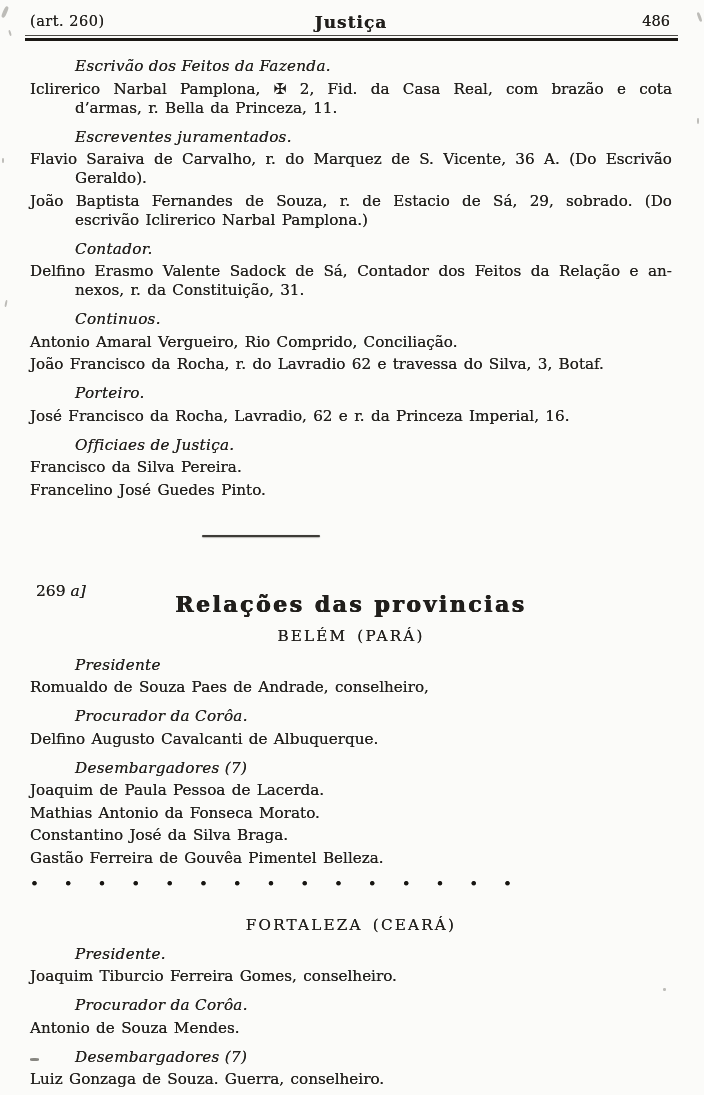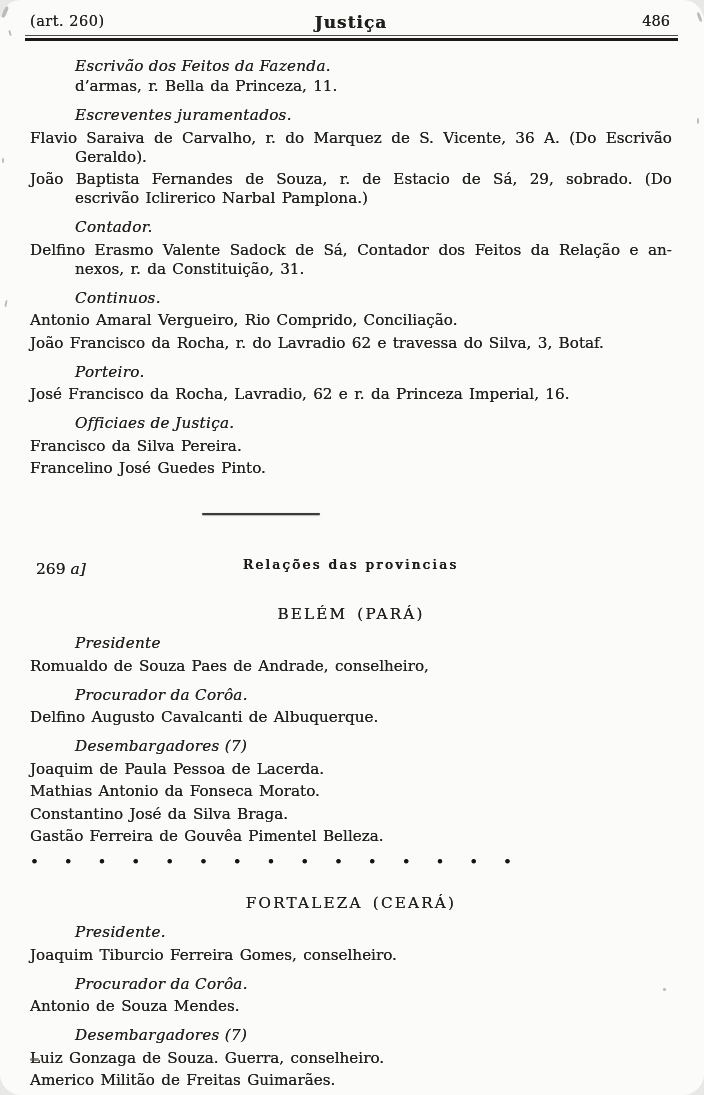--- a/index.html
+++ b/index.html
@@ -4,21 +4,20 @@
 <style>
   html,body{margin:0;padding:0;background:#e8e8e6;}
   .page{
     position:relative;width:704px;height:1095px;overflow:hidden;
     background:#fbfbf9;
     box-sizing:border-box;
     padding:12px 32px 0 30px;
     font-family:"DejaVu Serif","Liberation Serif",serif;
     color:#211f1c;
     text-shadow:0 0 .5px rgba(25,22,18,.85);
-    border-radius:21px;
   }
   
   .header{position:relative;height:20px;font-size:14.5px;}
   .header .art{position:absolute;left:0;top:1px;letter-spacing:.5px;}
   .header .title{position:absolute;left:50%;top:0;transform:translateX(-50%);
     font-weight:bold;font-size:17px;letter-spacing:1px;}
   .header .pageno{position:absolute;right:2px;top:1px;}
   .rule{margin:3px -6px 0 -5px;border-top:1.5px solid #4c4a46;height:2px;
     border-bottom:3px solid #1b1815;}
   
@@ -31,22 +30,22 @@
   .b-dots{margin:7px 0 0 0;word-spacing:20px;font-size:13px;letter-spacing:0;color:#171512;}
   .b-subhead{margin:22px 0 0 0;text-align:center;font-size:11.8px;letter-spacing:2.2px;
     word-spacing:3px;}
   
   .divider{width:118px;height:2px;background:#3d3b37;margin:35px 0 0 172px;
     border-radius:1px;box-shadow:0 .5px 1px rgba(60,58,52,.6);}
   
   .sect-row{position:relative;height:26px;margin-top:42px;text-align:center;}
   .sect-row .marginal{position:absolute;left:6px;top:3px;font-size:15.5px;}
   .sect-row .marginal .ital{font-style:italic;}
-  .sect-row .big-title{position:absolute;left:50%;top:0;transform:translateX(-50%);
-    font-weight:normal;font-size:13px;letter-spacing:2.5px;white-space:nowrap;
+  .sect-row .big-title{position:absolute;left:50%;top:12px;transform:translateX(-50%);
+    font-weight:bold;font-size:22px;letter-spacing:2.5px;white-space:nowrap;
     text-shadow:.4px 0 0 #1b1815, -.4px 0 0 #1b1815;}
   
   .speck{position:absolute;background:#8a8884;opacity:.55;border-radius:40%;}
   .s1{left:3px;top:6px;width:4px;height:12px;transform:rotate(24deg);}
   .s2{left:9px;top:30px;width:2px;height:6px;transform:rotate(-18deg);}
   .s3{left:2px;top:158px;width:2px;height:5px;}
   .s4{left:5px;top:300px;width:2px;height:7px;transform:rotate(12deg);}
   .s5{right:3px;top:12px;width:3px;height:10px;transform:rotate(-20deg);}
   .s6{right:5px;top:118px;width:2px;height:6px;}
   .s7{left:30px;top:1058px;width:9px;height:2.5px;opacity:.7;background:#56544f;}
@@ -59,20 +58,21 @@
 
   <div class="header">
     <span class="art">(art. 260)</span>
     <span class="title">Justiça</span>
     <span class="pageno">486</span>
   </div>
   <div class="rule"></div>
 
   <div class="blocks">
       <div class="b-heading">Escrivão dos Feitos da Fazenda.</div>
+      <div class="b-just">Iclirerico Narbal Pamplona, ✠ 2, Fid. da Casa Real, com brazão e cota</div>
       <div class="b-cont">d’armas, r. Bella da Princeza, 11.</div>
       <div class="b-heading">Escreventes juramentados.</div>
       <div class="b-just">Flavio Saraiva de Carvalho, r. do Marquez de S. Vicente, 36 A. (Do Escrivão</div>
       <div class="b-cont">Geraldo).</div>
       <div class="b-just">João Baptista Fernandes de Souza, r. de Estacio de Sá, 29, sobrado. (Do</div>
       <div class="b-cont">escrivão Iclirerico Narbal Pamplona.)</div>
       <div class="b-heading">Contador.</div>
       <div class="b-just">Delfino Erasmo Valente Sadock de Sá, Contador dos Feitos da Relação e an-</div>
       <div class="b-cont">nexos, r. da Constituição, 31.</div>
       <div class="b-heading">Continuos.</div>

